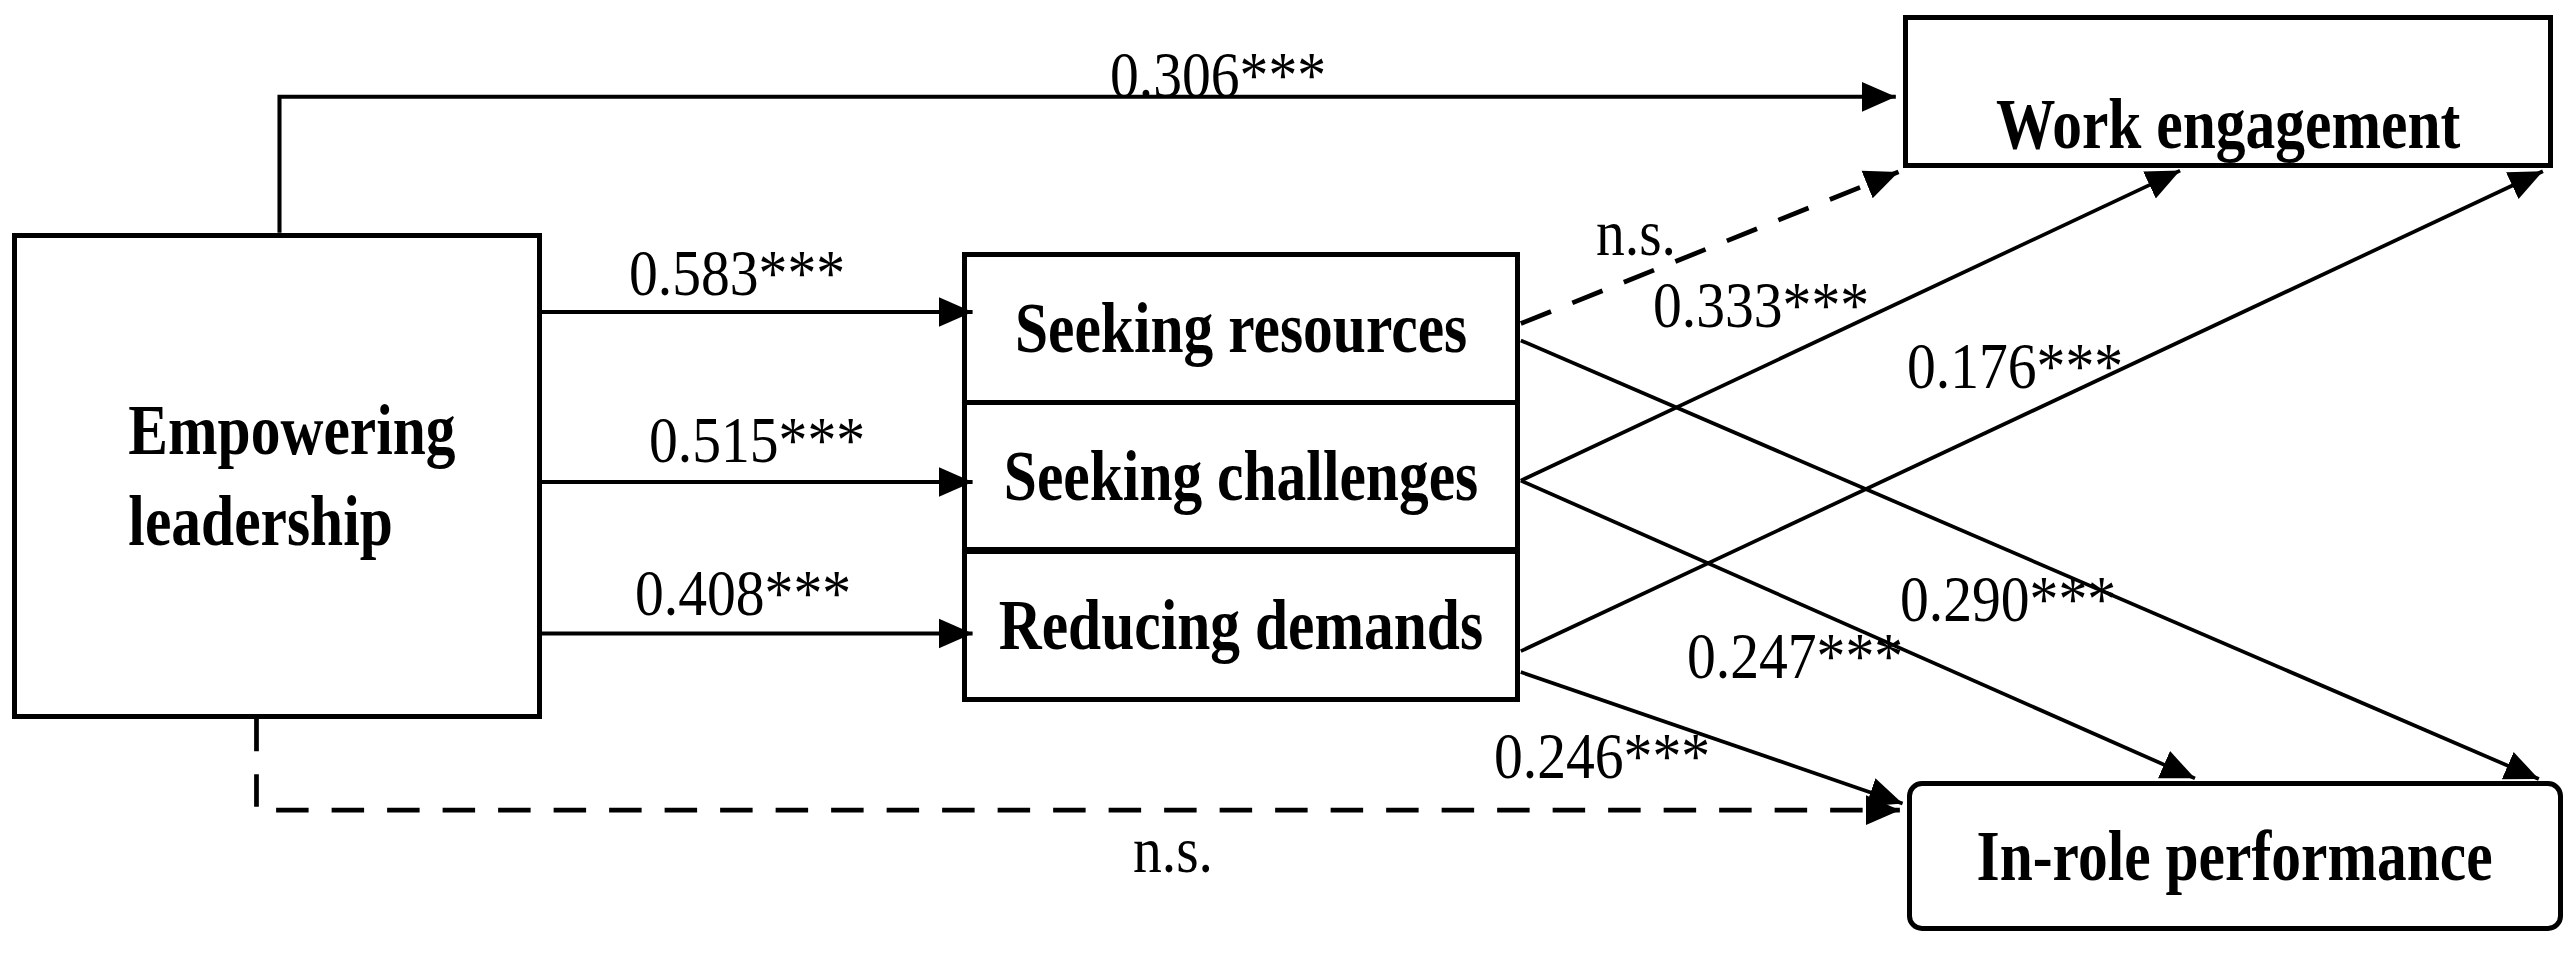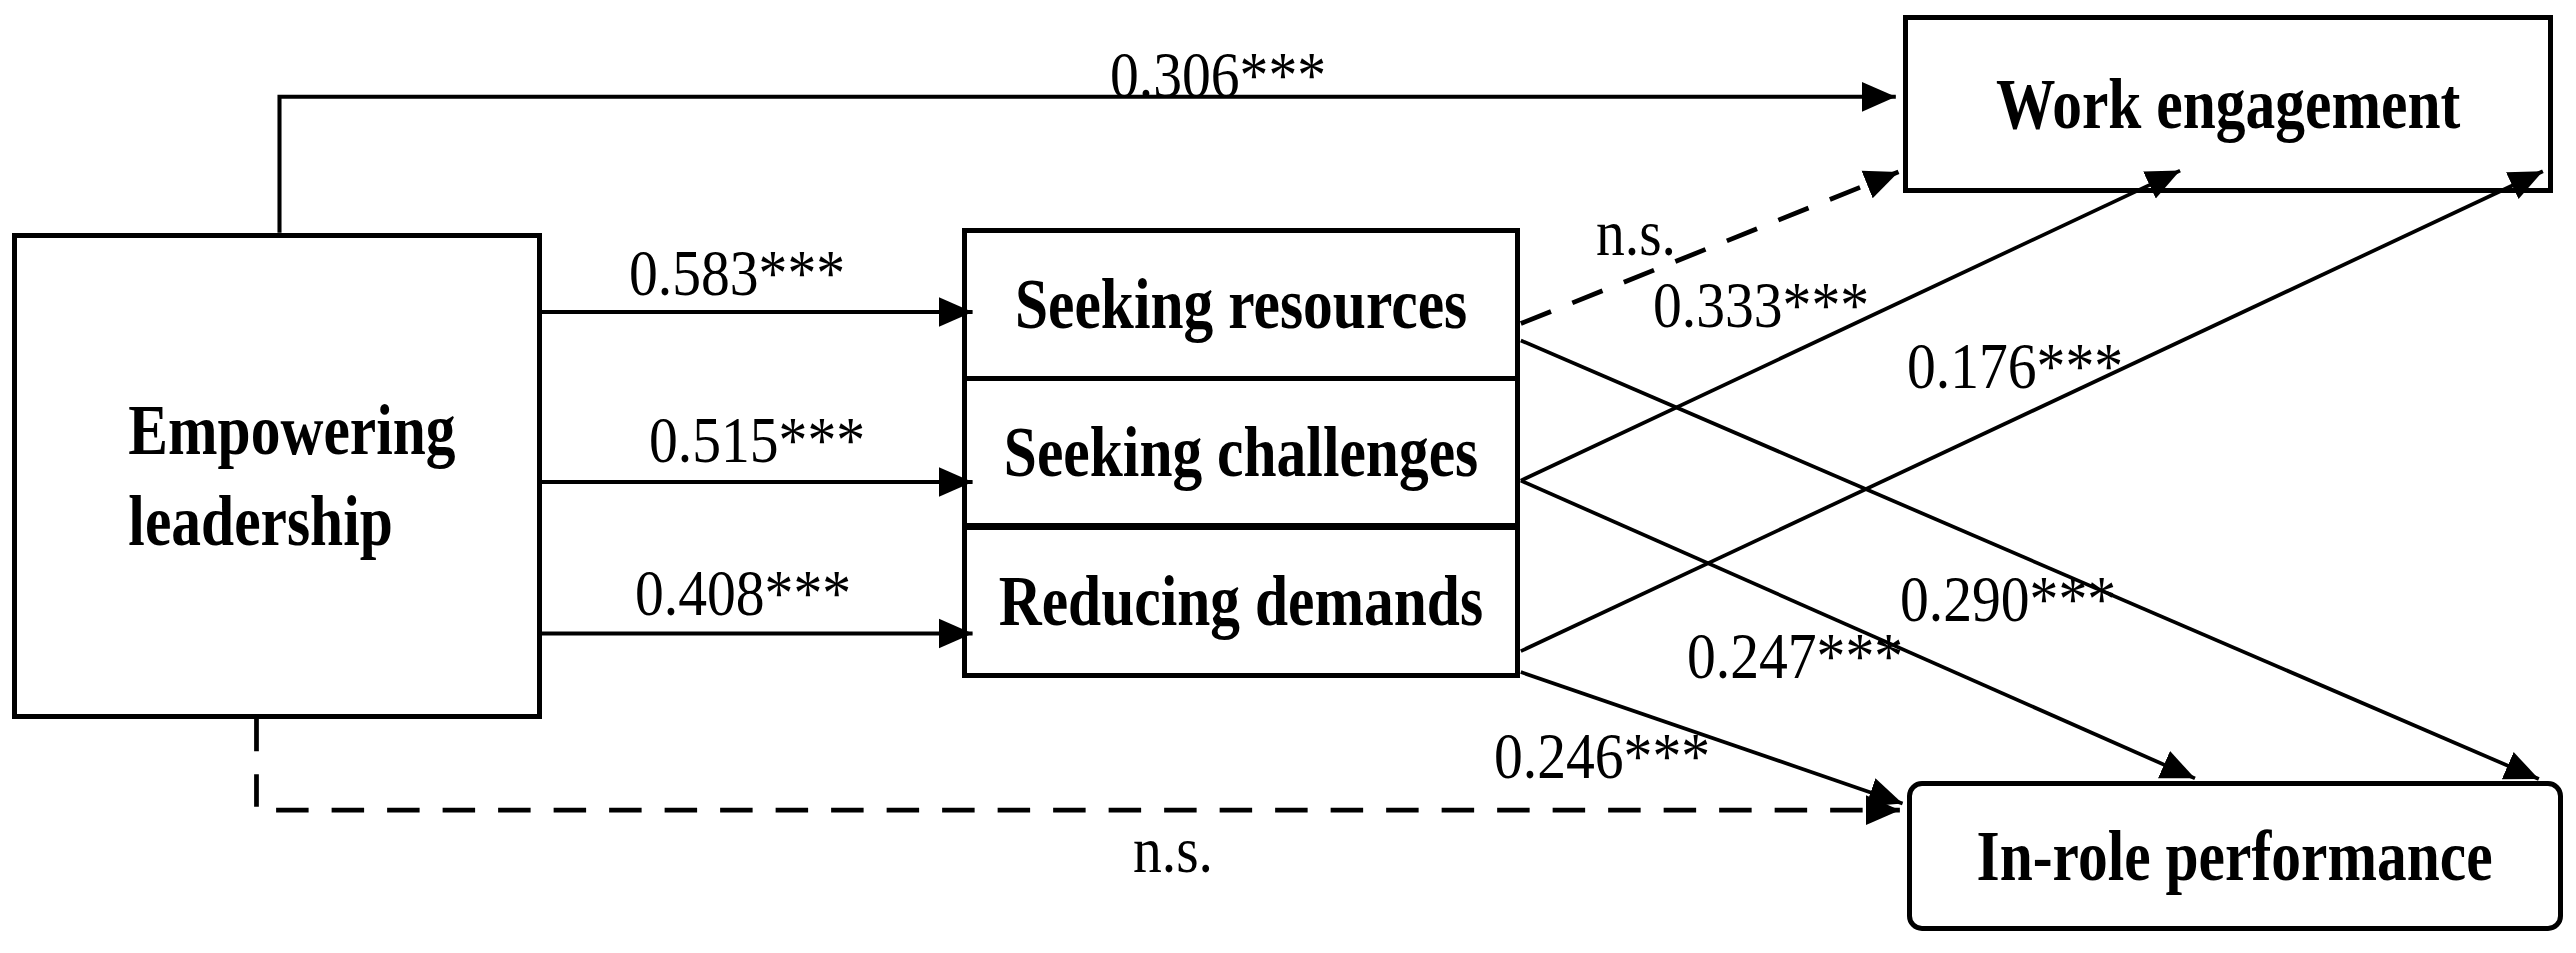--- a/index.html
+++ b/index.html
@@ -29,33 +29,33 @@
     line-height: 1.1;
     white-space: nowrap;
     transform: scale(0.85, 1.02);
     transform-origin: center center;
   }
   #node-el { left:12px; top:233px; width:530px; height:486px; justify-content:flex-start; }
   #node-el .node-label { transform-origin: left center; padding-left:131px; line-height:90px; }
   #node-el .node-label span { display:block; }
 
   #node-mid {
-    left:962px; top:228px; width:558px; height:450px;
+    left:962px; top:252px; width:558px; height:450px;
     border:5.4px solid #000000;
     display:flex; flex-direction:column;
     align-items:stretch; justify-content:flex-start;
   }
   .mid-row {
     flex:1 1 0;
     display:flex; align-items:center; justify-content:center;
   }
   .mid-row + .mid-row { border-top:5.4px solid #000000; }
   #row-reducing-demands { border-top-width:7.4px; }
 
-  #node-we  { left:1903px; top:15px;   width:650px; height:178px; }
+  #node-we  { left:1903px; top:15px;   width:650px; height:153px;align-items:flex-end; }
   #node-irp { left:1907px; top:781px; width:656px; height:150px;border-radius:15px; }
 
   .coef {
     position:absolute;
     font-size: 64px;
     line-height: 1;
     white-space: nowrap;
     transform: translate(-50%,-50%) scale(0.9, 1.02);
     transform-origin: center center;
   }

